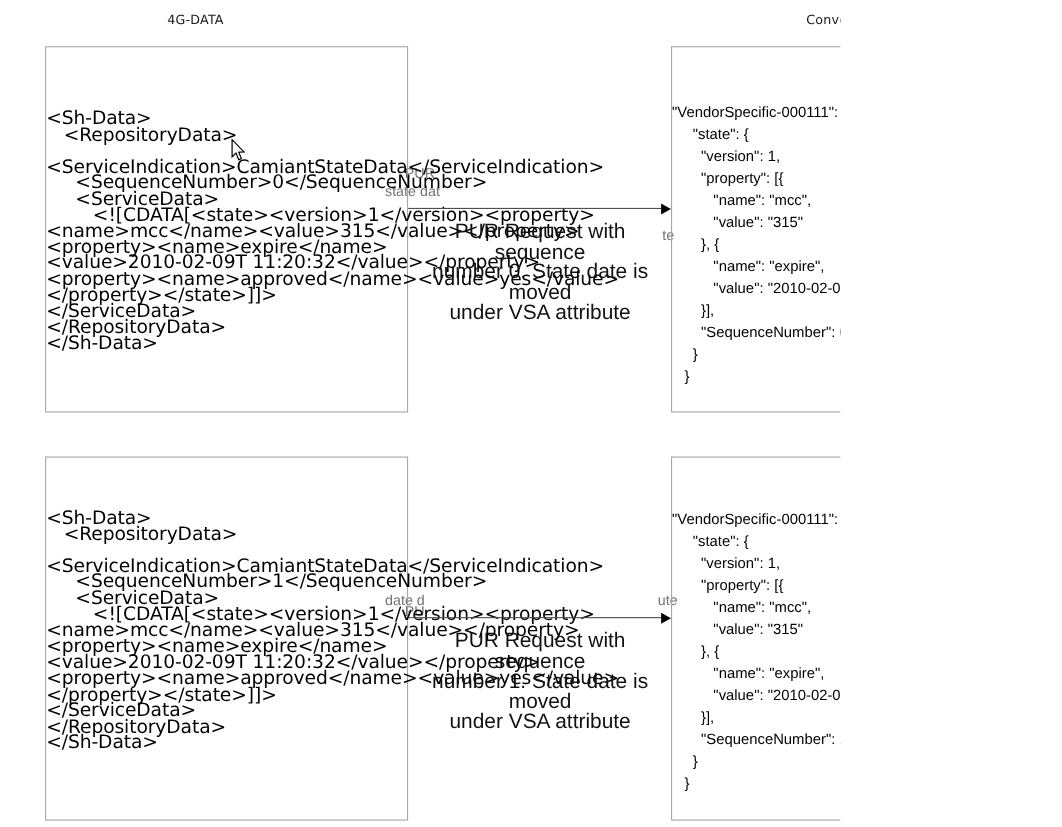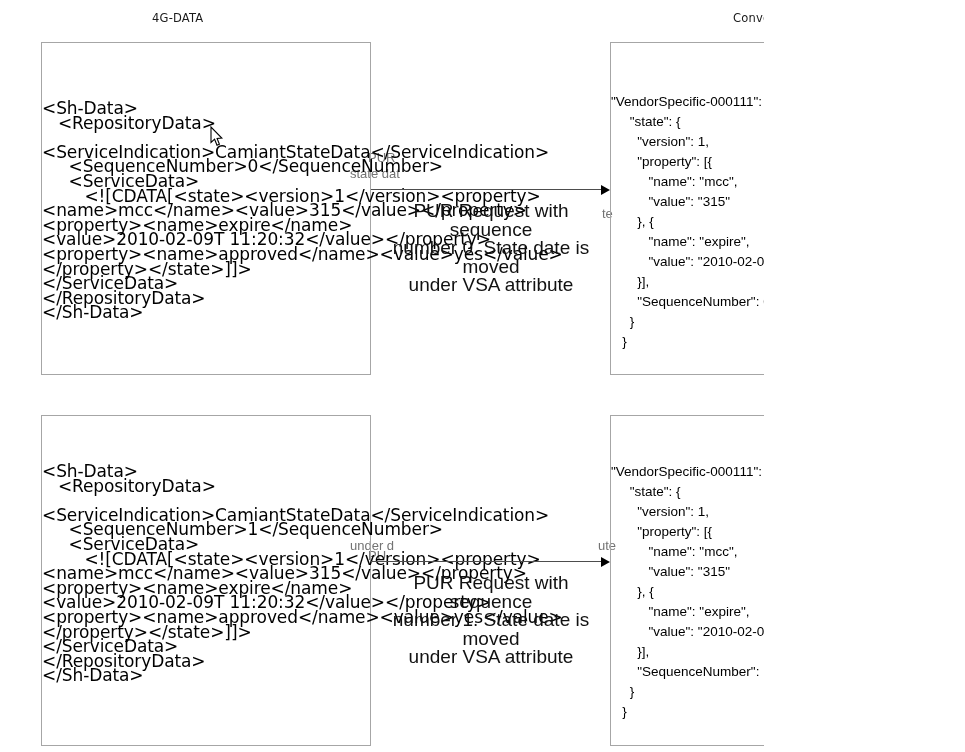--- a/index.html
+++ b/index.html
@@ -176,21 +176,21 @@
 
   <div class="arrow-wrap" id="arrow-1">
     <div class="arrow-line"></div>
     <div class="arrow-head"></div>
   </div>
   <div class="arrow-caption" id="caption-1">PUR Request with sequence
 number 0. State date is moved
 under VSA attribute</div>
 
   <div class="ghost-text" style="left:368px; top:548px;">PU</div>
-  <div class="ghost-text" style="left:350px; top:538px;">under d</div>
+  <div class="ghost-text" style="left:350px; top:538px;">date d</div>
   <div class="ghost-text" style="left:598px; top:538px;">ute</div>
 
   <div class="data-box" id="box-xml-2"></div>
   <div class="xml-code" id="xml-code-2">&lt;Sh-Data&gt;
    &lt;RepositoryData&gt;
 
 &lt;ServiceIndication&gt;CamiantStateData&lt;/ServiceIndication&gt;
      &lt;SequenceNumber&gt;1&lt;/SequenceNumber&gt;
      &lt;ServiceData&gt;
         &lt;![CDATA[&lt;state&gt;&lt;version&gt;1&lt;/version&gt;&lt;property&gt;

